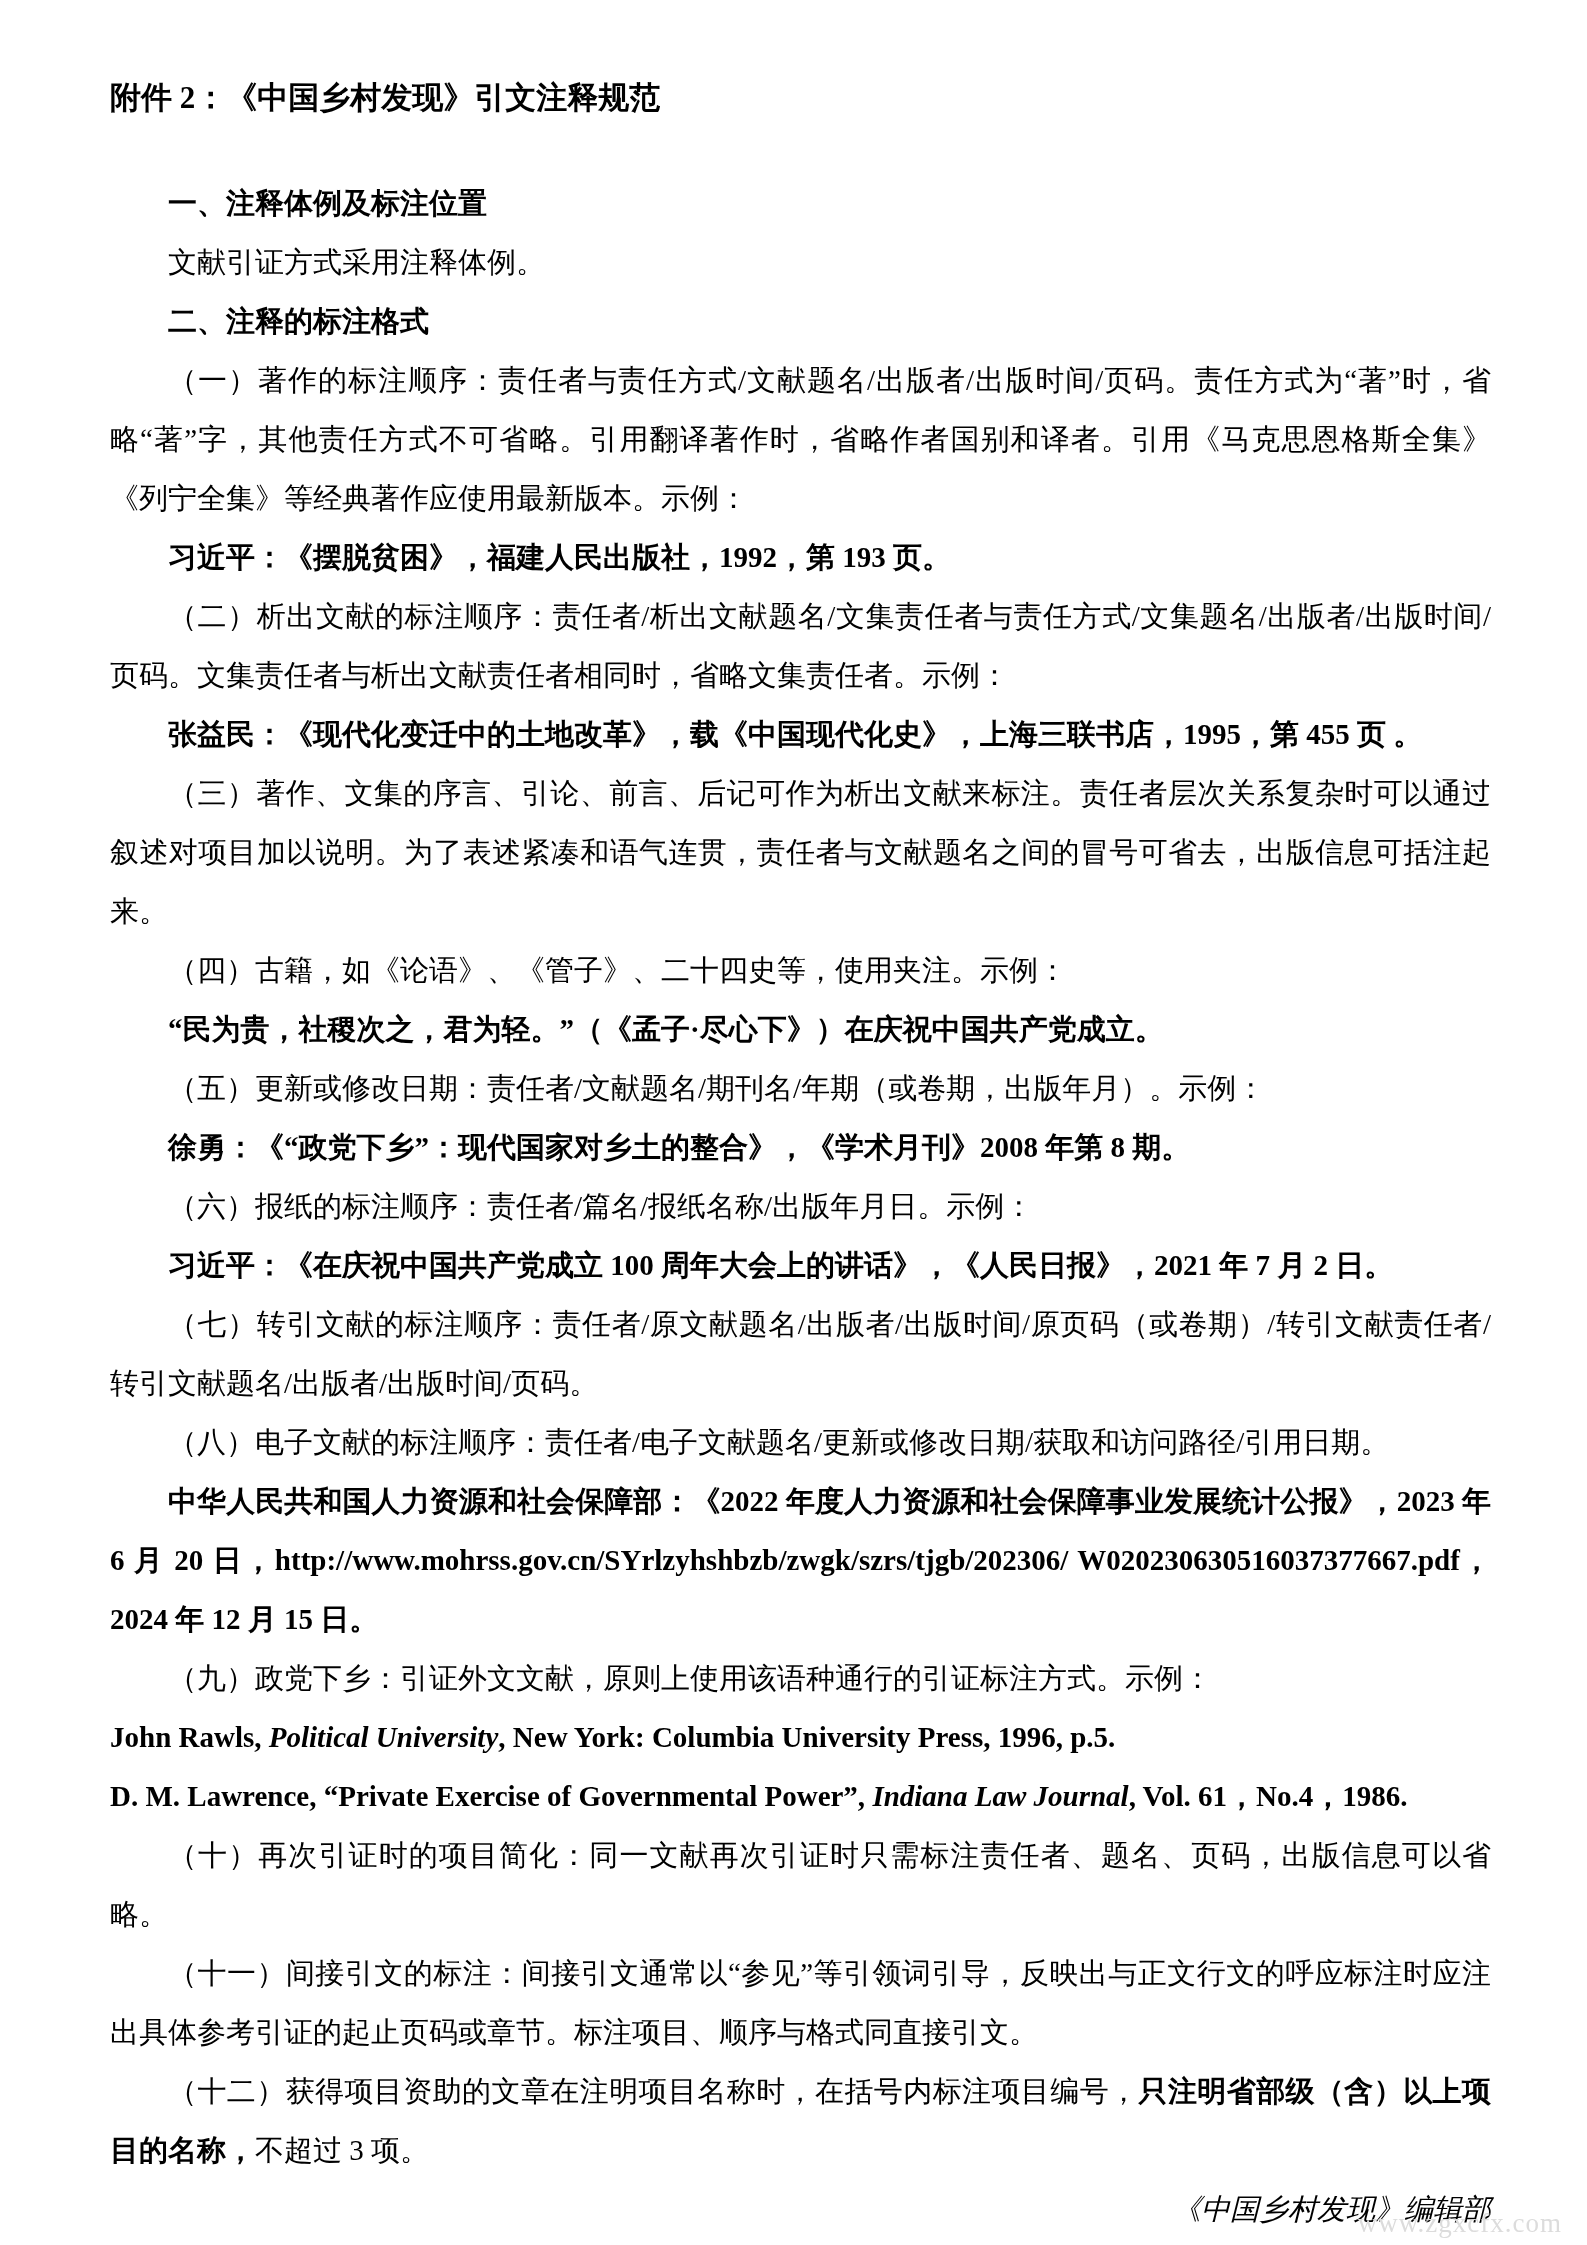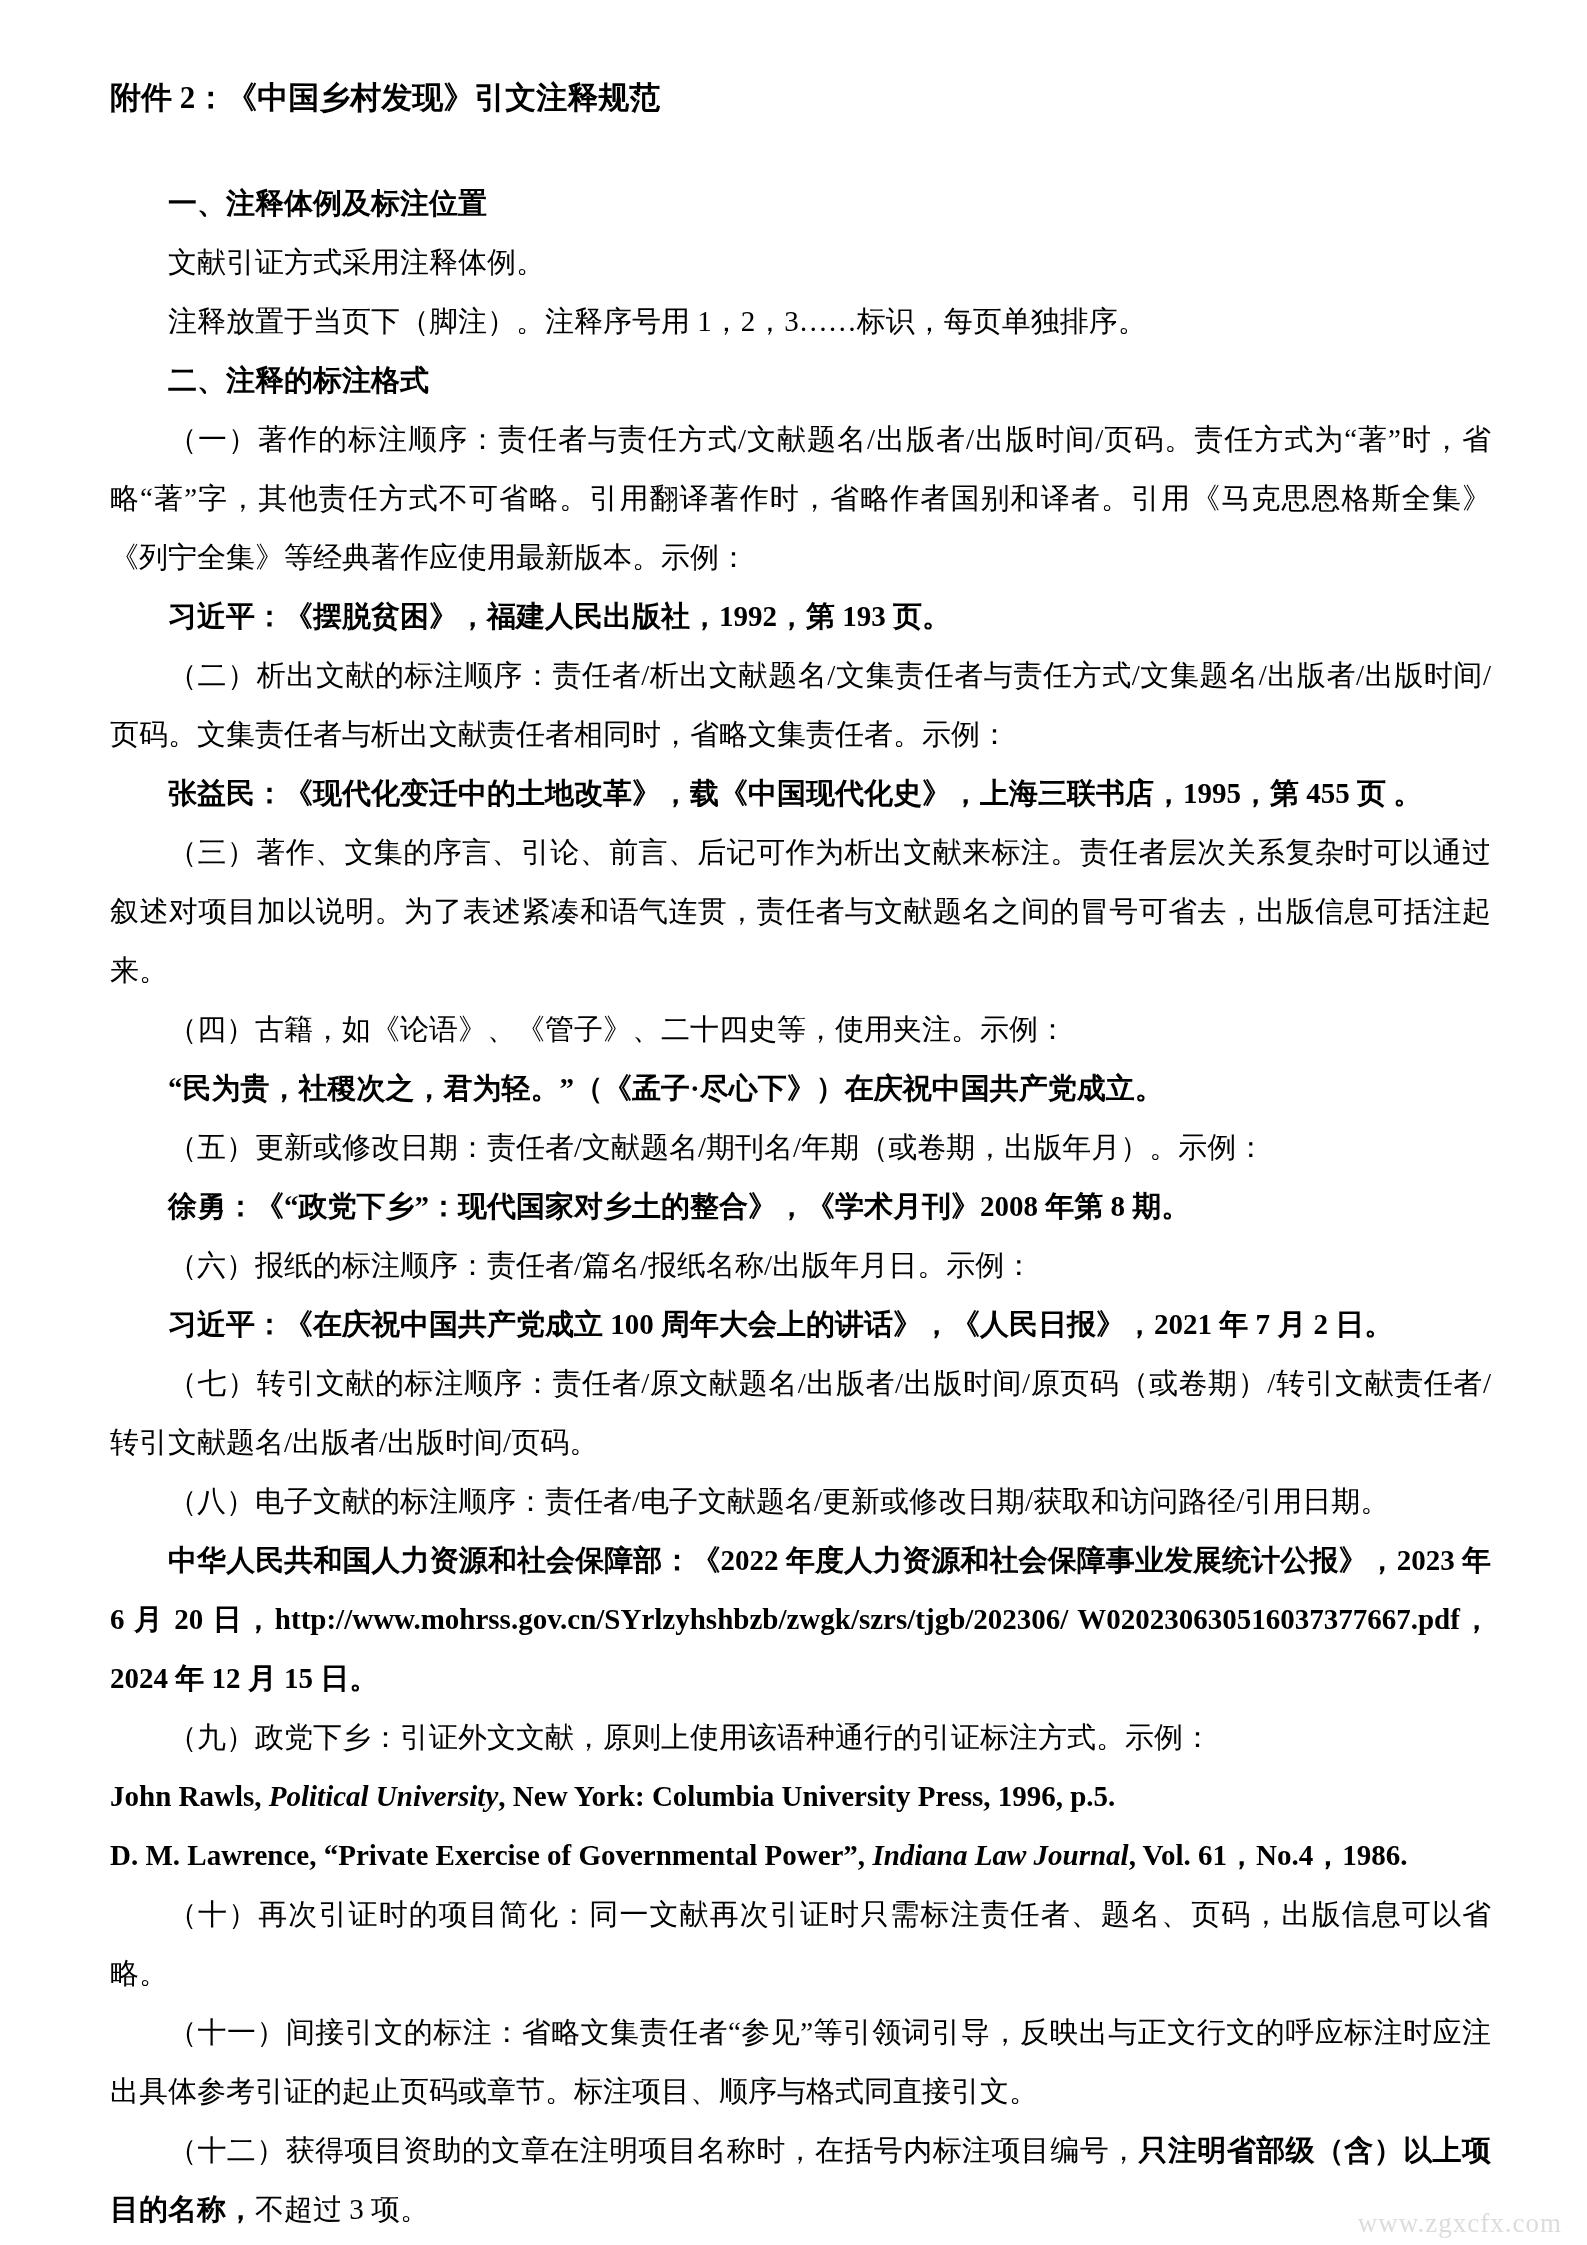--- a/index.html
+++ b/index.html
@@ -51,39 +51,38 @@
 </style>
 </head>
 <body>
 
 <div class="page">
   <div class="page-content">
     <h1 class="doc-title">附件 2：《中国乡村发现》引文注释规范</h1>
     <div>
         <p class="para h2"><span style="font-weight: bold; margin-top: 36px;">一、注释体例及标注位置</span></p>
         <p class="para body"><span>文献引证方式采用注释体例。</span></p>
-        <p class="para body"><span>注释放置于当页下（脚注）。注释序号用 1，2，3……标识，每页单独排序。</span></p>
         <p class="para h2"><span style="font-weight: bold;">二、注释的标注格式</span></p>
         <p class="para body"><span>（一）著作的标注顺序：责任者与责任方式/文献题名/出版者/出版时间/页码。责任方式为“著”时，省略“著”字，其他责任方式不可省略。引用翻译著作时，省略作者国别和译者。引用《马克思恩格斯全集》《列宁全集》等经典著作应使用最新版本。示例：</span></p>
         <p class="para example"><span style="font-weight: bold;">习近平：《摆脱贫困》，福建人民出版社，1992，第 193 页。</span></p>
         <p class="para body"><span>（二）析出文献的标注顺序：责任者/析出文献题名/文集责任者与责任方式/文集题名/出版者/出版时间/页码。文集责任者与析出文献责任者相同时，省略文集责任者。示例：</span></p>
         <p class="para example"><span style="font-weight: bold;">张益民：《现代化变迁中的土地改革》，载《中国现代化史》，上海三联书店，1995，第 455 页 。</span></p>
         <p class="para body"><span>（三）著作、文集的序言、引论、前言、后记可作为析出文献来标注。责任者层次关系复杂时可以通过叙述对项目加以说明。为了表述紧凑和语气连贯，责任者与文献题名之间的冒号可省去，出版信息可括注起来。</span></p>
         <p class="para body"><span>（四）古籍，如《论语》、《管子》、二十四史等，使用夹注。示例：</span></p>
         <p class="para example"><span style="font-weight: bold;">“民为贵，社稷次之，君为轻。”（《孟子·尽心下》）在庆祝中国共产党成立。</span></p>
         <p class="para body"><span>（五）更新或修改日期：责任者/文献题名/期刊名/年期（或卷期，出版年月）。示例：</span></p>
         <p class="para example"><span style="font-weight: bold;">徐勇：《“政党下乡”：现代国家对乡土的整合》，《学术月刊》2008 年第 8 期。</span></p>
         <p class="para body"><span>（六）报纸的标注顺序：责任者/篇名/报纸名称/出版年月日。示例：</span></p>
         <p class="para example"><span style="font-weight: bold;">习近平：《在庆祝中国共产党成立 100 周年大会上的讲话》，《人民日报》，2021 年 7 月 2 日。</span></p>
         <p class="para body"><span>（七）转引文献的标注顺序：责任者/原文献题名/出版者/出版时间/原页码（或卷期）/转引文献责任者/转引文献题名/出版者/出版时间/页码。</span></p>
         <p class="para body"><span>（八）电子文献的标注顺序：责任者/电子文献题名/更新或修改日期/获取和访问路径/引用日期。</span></p>
         <p class="para example"><span style="font-weight: bold;">中华人民共和国人力资源和社会保障部：《2022 年度人力资源和社会保障事业发展统计公报》，2023 年 6 月 20 日，http://www.mohrss.gov.cn/SYrlzyhshbzb/zwgk/szrs/tjgb/202306/ W020230630516037377667.pdf，2024 年 12 月 15 日。</span></p>
         <p class="para body"><span>（九）政党下乡：引证外文文献，原则上使用该语种通行的引证标注方式。示例：</span></p>
         <p class="para example-en"><span style="font-weight: bold;">John Rawls, </span><span style="font-weight: bold; font-style: italic;">Political University</span><span style="font-weight: bold;">, New York: Columbia University Press, 1996, p.5.</span></p>
         <p class="para example-en"><span style="font-weight: bold;">D. M. Lawrence, “Private Exercise of Governmental Power”, </span><span style="font-weight: bold; font-style: italic;">Indiana Law Journal</span><span style="font-weight: bold;">, Vol. 61，No.4，1986.</span></p>
         <p class="para body"><span>（十）再次引证时的项目简化：同一文献再次引证时只需标注责任者、题名、页码，出版信息可以省略。</span></p>
-        <p class="para body"><span>（十一）间接引文的标注：省略文集责任者“参见”等引领词引导，反映出与正文行文的呼应标注时应注出具体参考引证的起止页码或章节。标注项目、顺序与格式同直接引文。</span></p>
+        <p class="para body"><span>（十一）间接引文的标注：间接引文通常以“参见”等引领词引导，反映出与正文行文的呼应标注时应注出具体参考引证的起止页码或章节。标注项目、顺序与格式同直接引文。</span></p>
         <p class="para body"><span>（十二）获得项目资助的文章在注明项目名称时，在括号内标注项目编号，</span><span style="font-weight: bold;">只注明省部级（含）以上项目的名称，</span><span>不超过 3 项。</span></p>
       </div>
     <p class="doc-footer">《中国乡村发现》编辑部</p>
   </div>
   <div class="watermark">www.zgxcfx.com</div>
 </div>
 
 </body></html>

